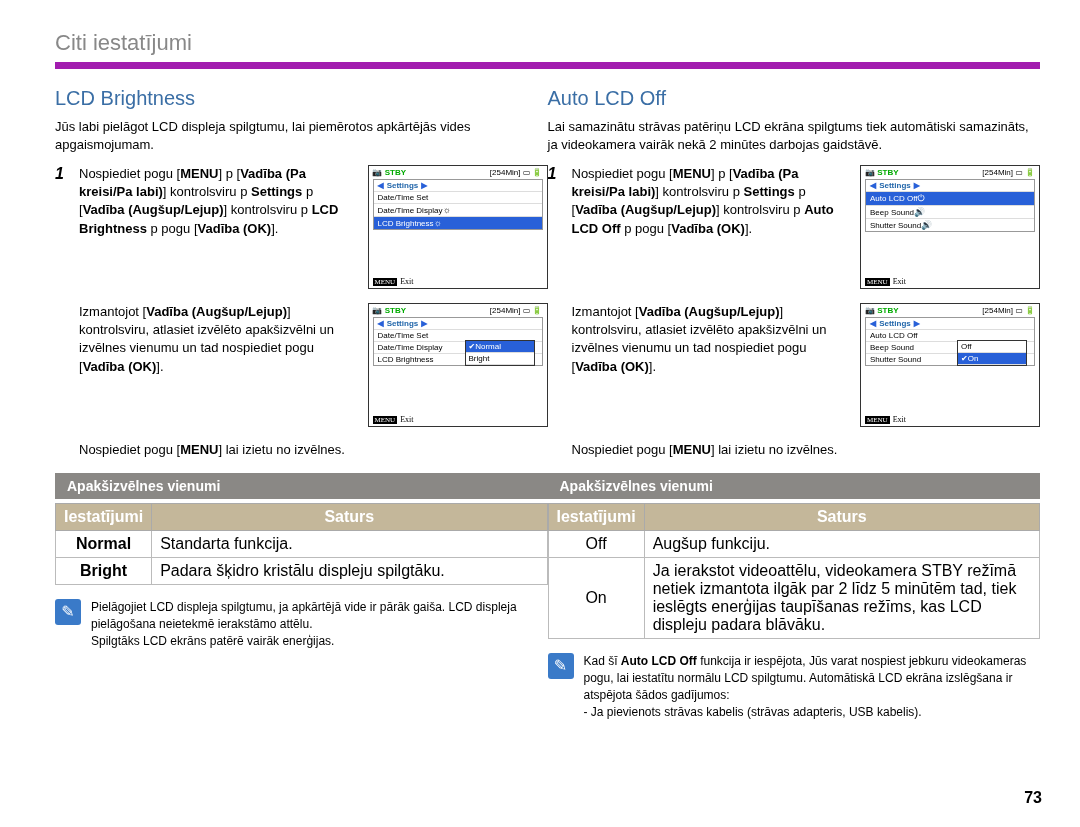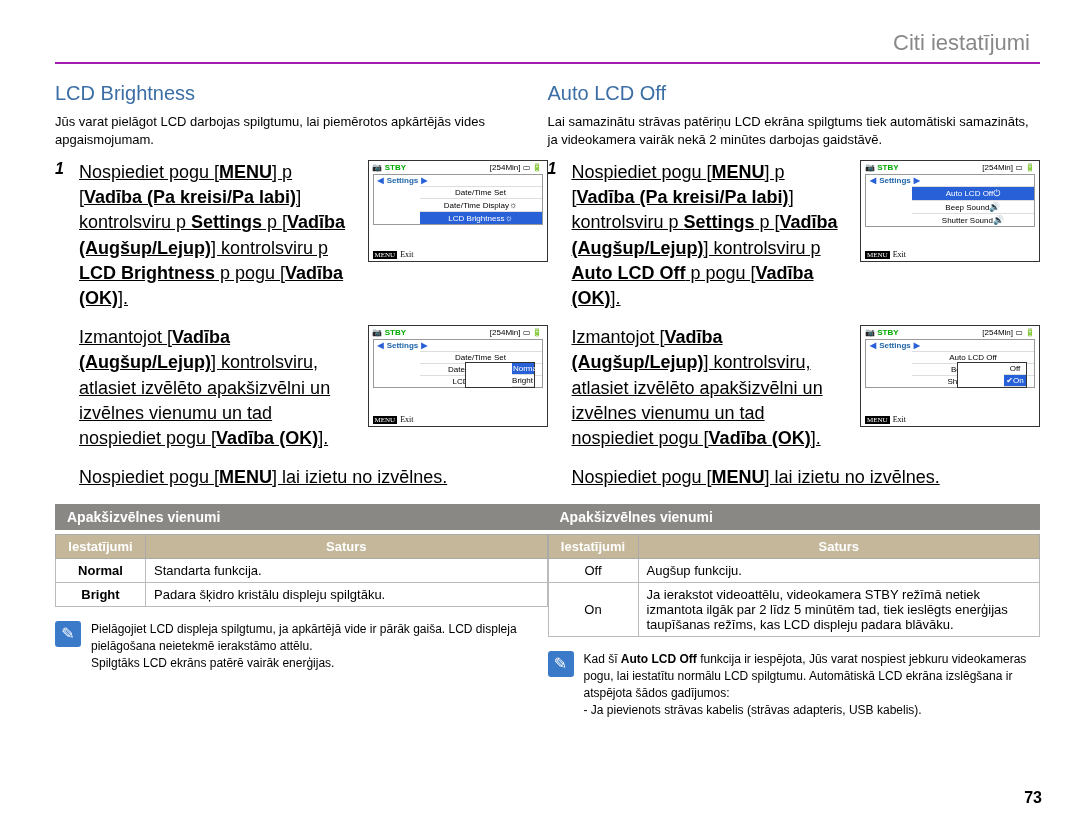--- a/index.html
+++ b/index.html
@@ -9,26 +9,25 @@
     height: 827px;
     background: #fff;
     color: #000;
     position: relative;
     font-size: 13px;
   }
   .page {
     padding: 30px 40px 20px 55px;
   }
   .top-title {
-    text-align: right;
     color: #888;
     font-size: 22px;
     font-weight: 500;
     padding-right: 10px;
-    border-bottom: 2px solid #a21caf;
+    border-bottom: 7px solid #a21caf;
     padding-bottom: 6px;
     margin-bottom: 18px;
   }
   .columns {
     display: flex;
   }
   .col { flex: 1; min-width: 0; }
   h2.section {
     color: #3a6ea5;
     font-size: 20px;
@@ -49,29 +48,28 @@
     font-weight: bold;
     font-style: italic;
     font-size: 16px;
     width: 14px;
     flex: 0 0 14px;
     color: #000;
   }
   .step-num.hidden { color: #fff; }
   .step-text {
     flex: 1;
-    font-size: 18px;
+    font-size: 13px;
     line-height: 1.4;
     padding-right: 4px;
-    text-decoration: underline;
   }
   .step-text b { font-weight: bold; }
   .lcd {
     flex: 0 0 180px;
-    height: 102px;
+    height: 124px;
     background: #fff;
     border: 1px solid #333;
     font-size: 8px;
     position: relative;
     color: #000;
   }
   .lcd-top {
     display:flex; align-items:center; justify-content:space-between;
     padding: 2px 4px;
     font-size: 8px;
@@ -81,44 +79,43 @@
     margin: 0 4px;
     border: 1px solid #999;
   }
   .lcd-header {
     background:#fff; color:#26a; font-weight:bold;
     padding:1px 4px; font-size:8px;
     display:flex; align-items:center; gap:3px;
   }
   .lcd-item {
     padding:1px 4px; font-size:8px;
-    display:flex; justify-content:center; align-items:center;
+    display:flex; justify-content:flex-start; align-items:center;
     border-top:1px solid #ddd;
-    margin-left:46px;
   }
   .lcd-item.sel { background:#2860d8; color:#fff; }
   .lcd-popup {
     position:absolute; right:12px; top:36px;
     width:70px; background:#fff; border:1px solid #333;
     z-index:5;
   }
   .lcd-popup .lcd-item { border:0; border-bottom:1px solid #ddd; font-size:8px; padding:1px 3px;}
   .lcd-exit {
     position:absolute; bottom:2px; left:4px; font-size:8px;
     display:flex; gap:3px; align-items:center;font-family:Liberation Serif, serif;
   }
   .lcd-exit .m { background:#000; color:#fff; font-size:7px; padding:0 2px;}
   .submenu-header {
     background:#8a8885; color:#fff;
     font-size:14px; font-weight:bold;
     padding:5px 12px;
     margin-top:6px;
   }
   table.opts {
-    width:100%; border-collapse:collapse; font-size:13px;
+    width:100%; border-collapse:collapse; font-size:16px;
     margin-top:4px;
   }
   table.opts th {
     background:#c4b79a; color:#fff; font-weight:bold;
     padding:4px 8px; text-align:center;
     border:1px solid #aaa;
   }
   table.opts td {
     padding:4px 8px; border:1px solid #bbb;
     vertical-align:middle;
@@ -142,21 +139,21 @@
 </head>
 <body>
 
 <div class="page">
   <div class="top-title">Citi iestatījumi</div>
 
   <div class="columns">
 
     <div class="col">
       <h2 class="section">LCD Brightness</h2>
-      <p class="intro">Jūs varat pielāgot LCD darbojas spilgtumu, lai piemērotos apkārtējās vides apgaismojumam.</p>
+      <p class="intro">Jūs labi pielāgot LCD displeja spilgtumu, lai piemērotos apkārtējās vides apgaismojumam.</p>
 
       <div class="step-row">
         <div class="step-num">1</div>
         <div class="step-text">Nospiediet pogu [<b>MENU</b>] p [<b>Vadība (Pa kreisi/Pa labi)</b>] kontrolsviru p <b>Settings</b> p [<b>Vadība (Augšup/Lejup)</b>] kontrolsviru p <b>LCD Brightness</b> p pogu [<b>Vadība (OK)</b>].</div>
         <div class="lcd">
           <div class="lcd-top">
             <span>📷 <span class="lcd-stby">STBY</span></span>
             <span><span>[254Min]</span> ▭ 🔋</span>
           </div>
           <div class="lcd-menuarea">

